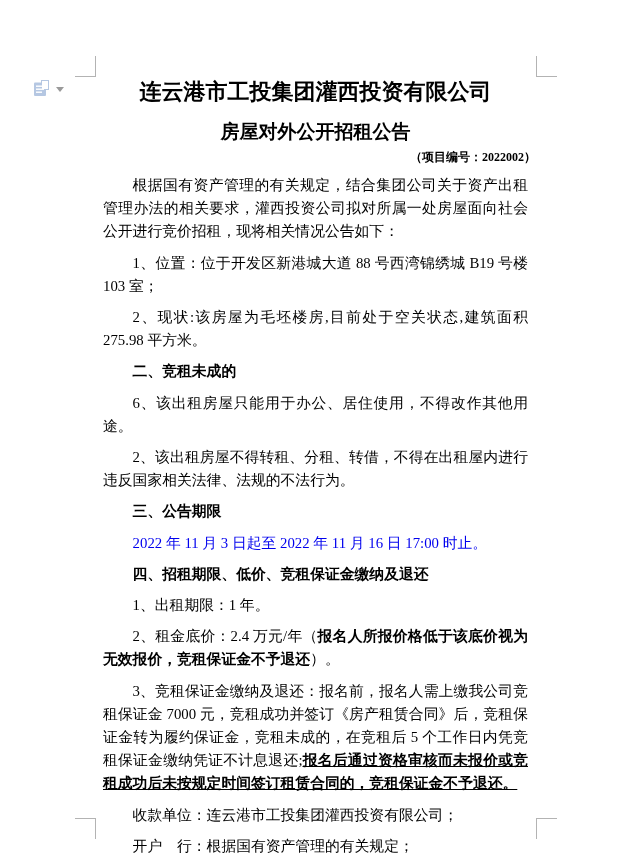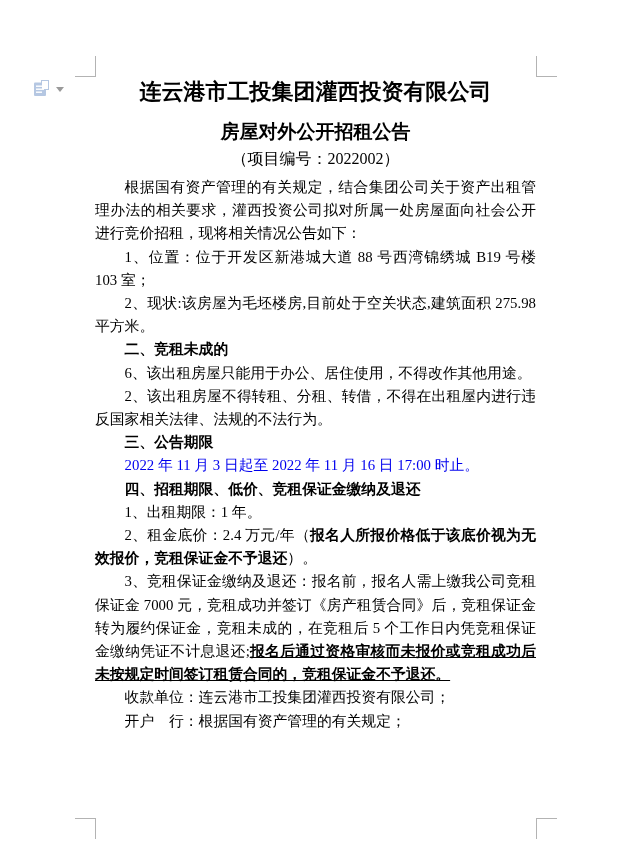--- a/index.html
+++ b/index.html
@@ -14,23 +14,23 @@
   .mark.bl{left:75px;top:818px;border-right:1px solid var(--mark);border-top:1px solid var(--mark);}
   .mark.br{left:536px;top:818px;border-left:1px solid var(--mark);border-top:1px solid var(--mark);}
   
   .paste-btn{position:absolute;left:33px;top:80px;display:flex;align-items:flex-start;}
   .paste-arrow{width:0;height:0;border-left:4px solid transparent;border-right:4px solid transparent;
     border-top:5px solid #9a9a9a;margin:7px 0 0 6px;}
   
   #doc{position:absolute;left:95px;top:79px;width:441px;}
   .t1{font-size:22px;font-weight:bold;text-align:center;line-height:26px;margin:0;}
   .t2{font-size:19px;font-weight:bold;text-align:center;line-height:25px;margin:14px 0 0 0;}
-  .proj{font-size:16px;font-weight:normal;text-align:center;margin:5px 0 6px 0;}
+  .proj{font-size:12px;font-weight:bold;text-align:right;margin:5px 0 6px 0;}
   #body-paras{font-size:14.8px;line-height:23.2px;text-align:justify;}
-  .para{text-indent:2em;margin:0;}
+  .para{text-indent:2em;margin:8px;}
   .seg-normal{font-weight:normal;}
   .seg-bold{font-weight:bold;}
   .seg-blue{color:var(--blue);}
   .seg-boldu{font-weight:bold;text-decoration:underline;}
 </style>
 </head>
 <body>
 
 <div class="mark tl"></div>
 <div class="mark tr"></div>

